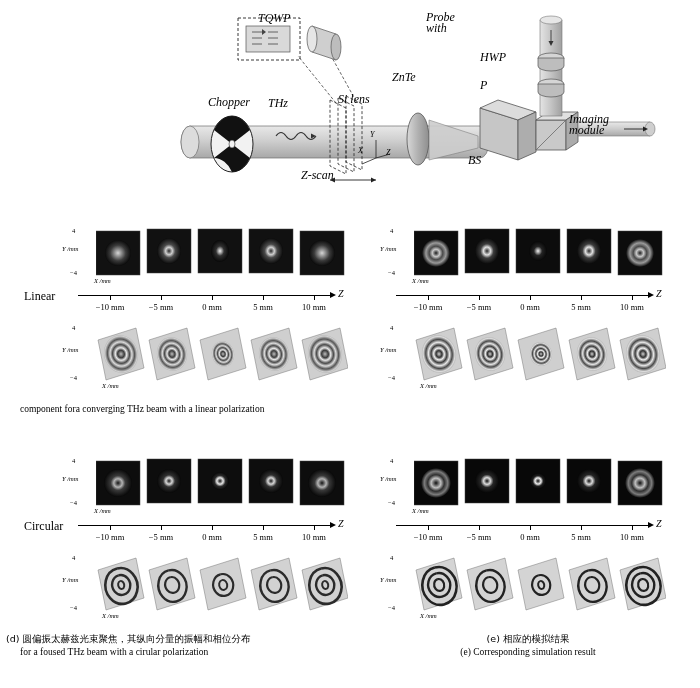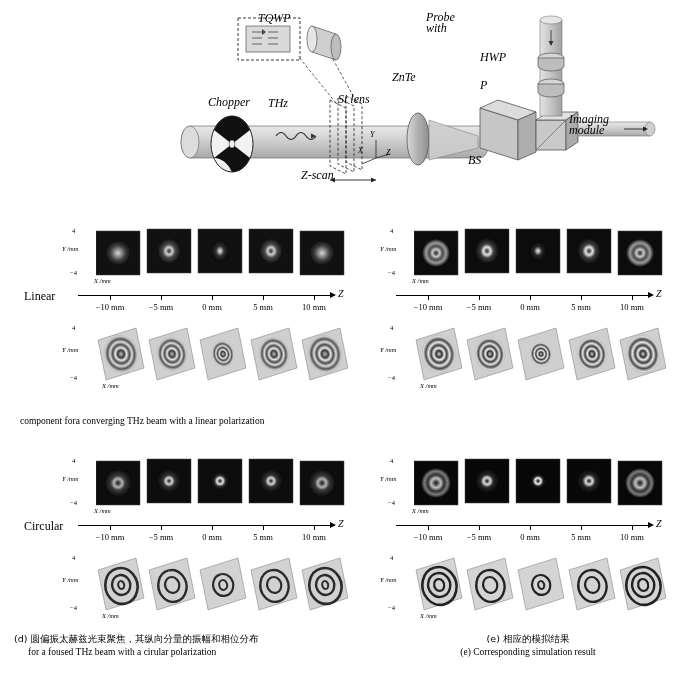--- a/index.html
+++ b/index.html
@@ -275,21 +275,21 @@
         <ellipse cx="229" cy="34" rx="17" ry="19" fill="url(#gp1)" transform="rotate(-14 229 34)"></ellipse>
       </g>
     </svg>
     <span class="axlabel" style="left:-24px;top:4px;position:absolute;">4</span>
     <span class="axlabel" style="left:-34px;top:26px;position:absolute;font-style:italic;">Y /mm</span>
     <span class="axlabel" style="left:-26px;top:54px;position:absolute;">−4</span>
     <span class="axlabel" style="left:6px;top:62px;position:absolute;font-style:italic;">X /mm</span>
   </div>
 
   <div class="caption" style="left:6px;top:178px;width:344px;">
-    <div class="en" style="padding-left:14px;margin-top:12px;">component fora converging THz beam with a linear polarization</div>
+    <div class="en" style="padding-left:14px;">component fora converging THz beam with a linear polarization</div>
   </div>
 </div>
 
 <div class="quad" id="panel-c" style="left:352px;top:225px;width:348px;height:215px;">
 
   <div style="position:absolute;left:62px;top:0px;">
     <svg width="250" height="62" viewBox="0 0 250 62">
       <defs>
         <radialGradient id="gc1" cx="50%" cy="50%" r="50%">
           <stop offset="0%" stop-color="#1d1d1d"></stop>
@@ -514,21 +514,21 @@
           <path d="M0,0 m0,-3 a3,4 0 1 1 -0.1,0" fill="none" stroke="#2b2b2b" stroke-width="2"></path>
         </g>
       </g>
     </svg>
     <span class="axlabel" style="left:-24px;top:4px;position:absolute;">4</span>
     <span class="axlabel" style="left:-34px;top:26px;position:absolute;font-style:italic;">Y /mm</span>
     <span class="axlabel" style="left:-26px;top:54px;position:absolute;">−4</span>
     <span class="axlabel" style="left:6px;top:62px;position:absolute;font-style:italic;">X /mm</span>
   </div>
 
-  <div class="caption" style="left:14px;top:178px;width:344px;">
+  <div class="caption" style="left:6px;top:178px;width:344px;">
     <div class="cn">(d) 圆偏振太赫兹光束聚焦，其纵向分量的振幅和相位分布</div>
     <div class="en" style="padding-left:14px;">for a foused THz beam with a cirular polarization</div>
   </div>
 </div>
 
 <div class="quad" id="panel-e" style="left:352px;top:455px;width:348px;height:230px;">
 
   <div style="position:absolute;left:62px;top:0px;">
     <svg width="250" height="62" viewBox="0 0 250 62">
       <defs>

